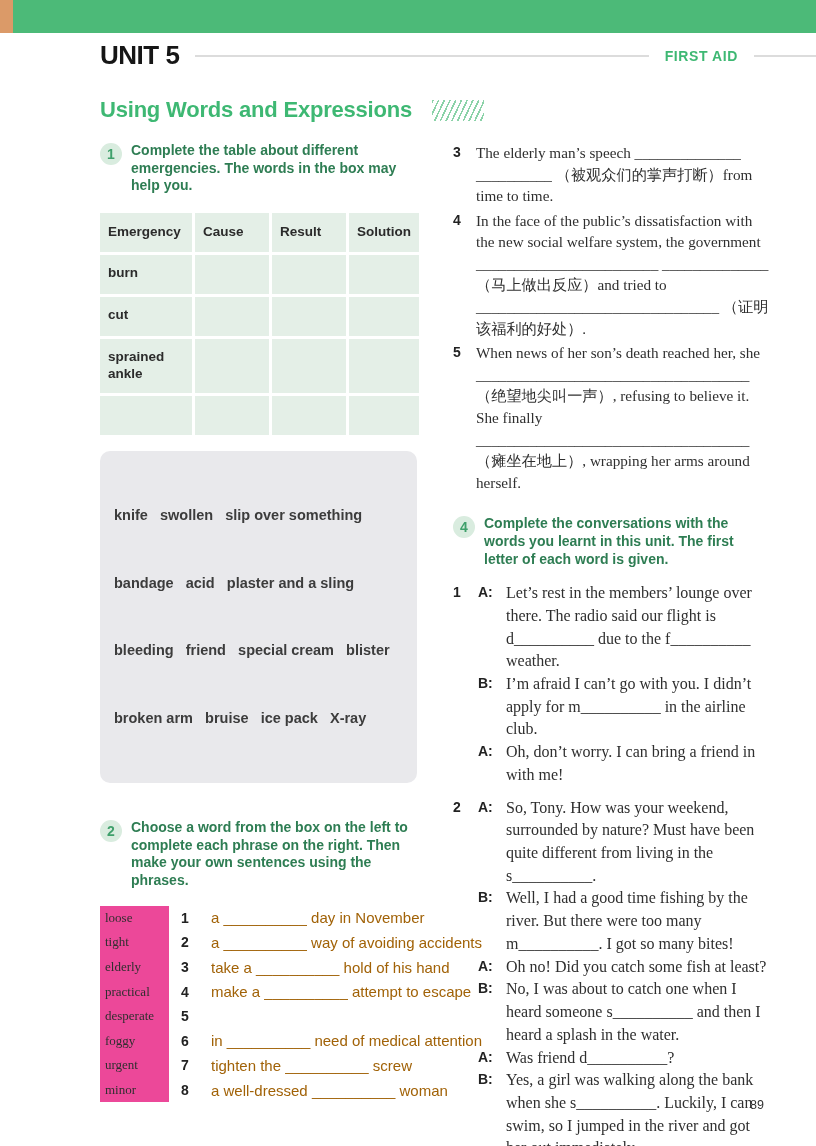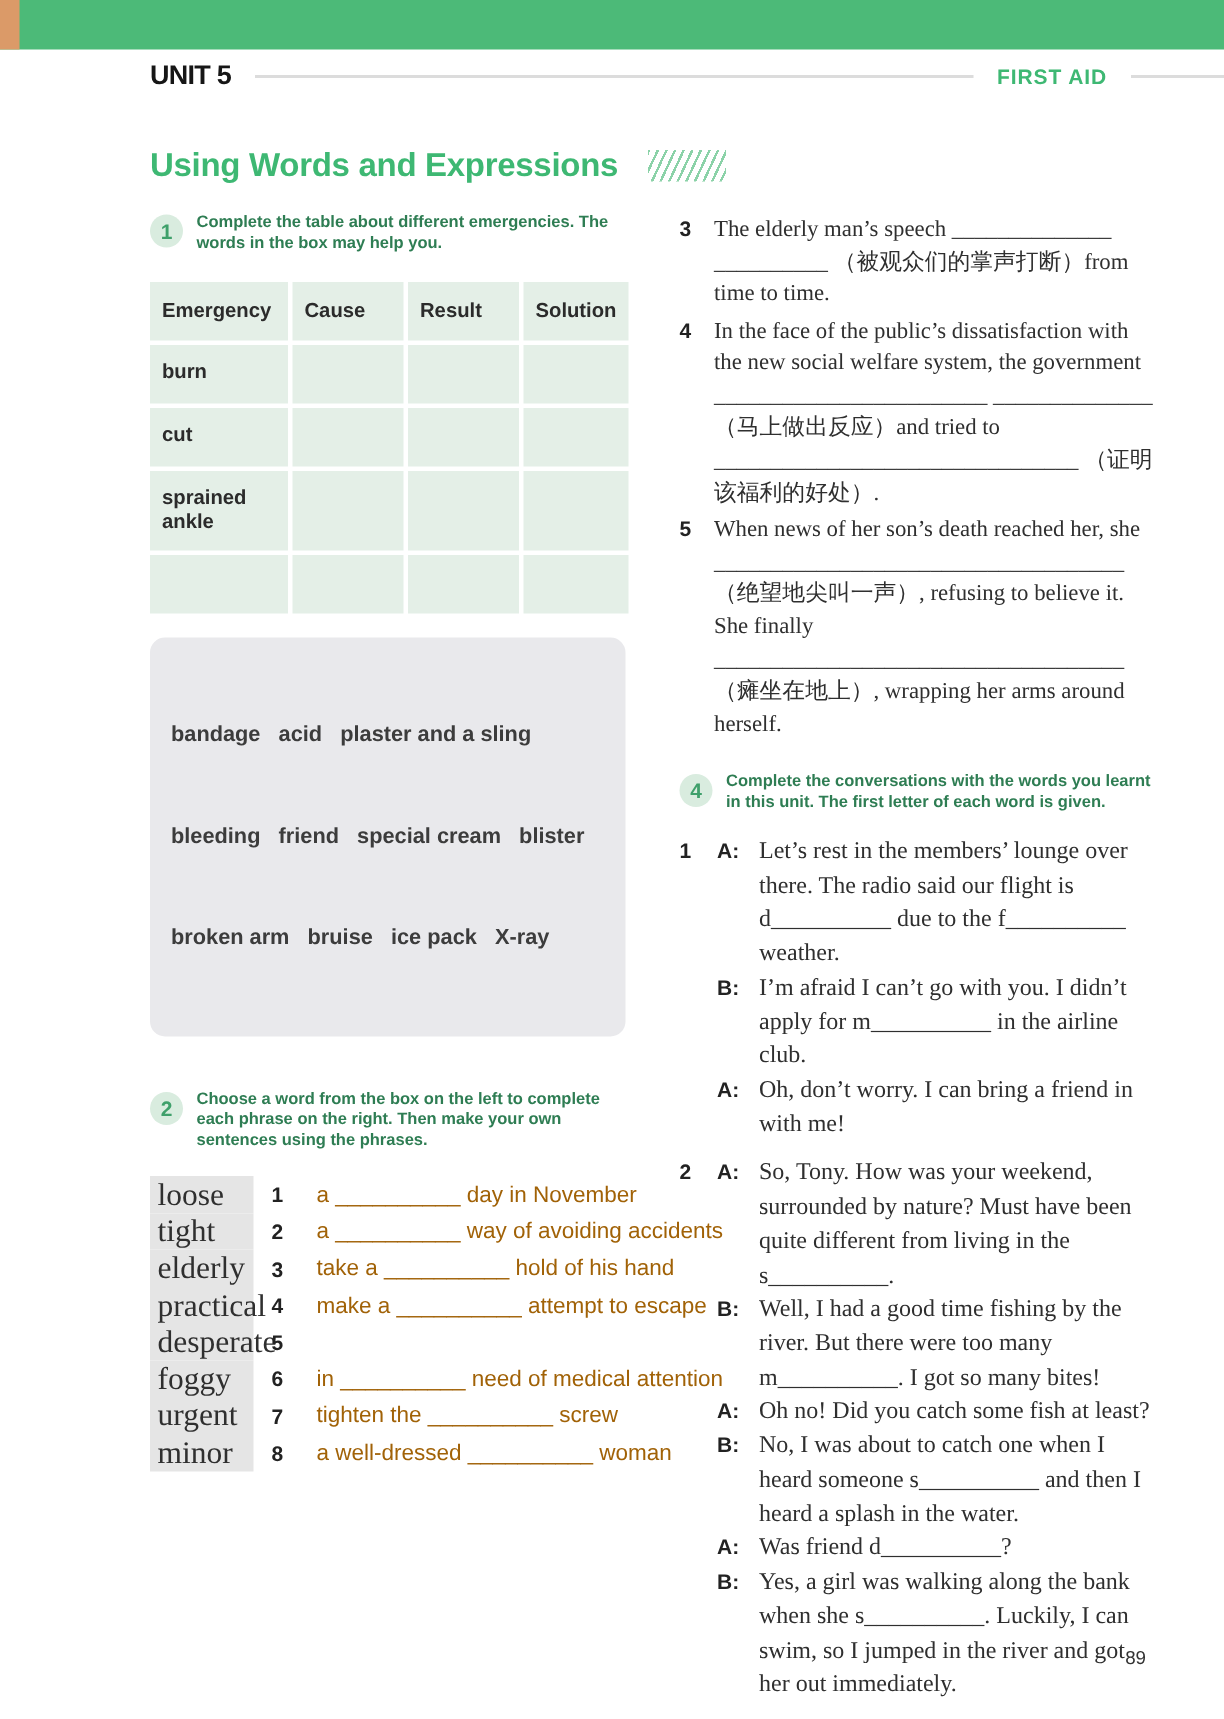--- a/index.html
+++ b/index.html
@@ -6,53 +6,53 @@
   body{
     width:816px;height:1146px;position:relative;overflow:hidden;
     background:#ffffff;
     font-family:"Liberation Sans", sans-serif;
     color:#2f2f2f;
   }
   .topbar{position:absolute;top:0;left:0;width:816px;height:33px;background:#4CBA78;}
   .topbar-accent{position:absolute;top:0;left:0;width:13px;height:33px;background:#DB9A68;}
 
   .page-header{position:absolute;top:40px;left:100px;right:0;display:flex;align-items:center;}
-  .unit-title{font-size:18px;font-weight:bold;color:#161616;letter-spacing:-0.5px;white-space:nowrap;}
+  .unit-title{font-size:26px;font-weight:bold;color:#161616;letter-spacing:-0.5px;white-space:nowrap;}
   .rule{height:2px;background:#dcdcdc;flex:1;margin:0 16px;}
   .rule.end{flex:0 0 62px;margin-right:0;}
   .topic-label{color:#3EB873;font-weight:bold;font-size:14px;letter-spacing:0.6px;white-space:nowrap;}
 
   .section-title-row{position:absolute;top:97px;left:100px;display:flex;align-items:center;}
   .section-title{color:#3EB873;font-weight:bold;font-size:22px;letter-spacing:-0.2px;white-space:nowrap;}
   .hatch{width:52px;height:21px;margin-left:20px;
     background:repeating-linear-gradient(115deg,#8BD2A8 0px,#8BD2A8 1.6px,transparent 1.6px,transparent 5.2px);}
 
   .columns{position:absolute;top:142px;left:100px;width:670px;display:flex;gap:36px;}
   .col{width:317px;flex:none;}
 
   .ex-header{display:flex;gap:9px;margin-bottom:14px;}
   .badge{width:22px;height:22px;border-radius:50%;background:#D9ECDF;color:#3FA06B;
     font-weight:bold;font-size:14px;display:flex;align-items:center;justify-content:center;flex:none;margin-top:1px;}
-  .ex-instruction{color:#2E7D53;font-weight:bold;font-size:11px;line-height:1.26;}
+  .ex-instruction{color:#2E7D53;font-weight:bold;font-size:14px;line-height:1.26;}
 
   
   .etable{display:grid;grid-template-columns:92px 74px 74px 1fr;gap:3px;margin:18px 0 16px 0;}
   .etable .cell{background:#E4EFE7;padding:10px 8px;font-size:13.5px;font-weight:bold;color:#2b2b2b;line-height:1.25;}
   .etable .cell.head{padding:11px 8px;}
   .etable .cell.blank{min-height:19px;}
   .etable .row-tall{min-height:22px;}
 
   .word-box{background:#E9E9EC;border-radius:10px;padding:9px 14px;margin-bottom:36px;
     font-size:14.5px;font-weight:bold;color:#3c3c3c;line-height:1.55;white-space:pre-wrap;}
 
   
   .match-list{margin:16px 0 32px 0;}
   .match-row{display:flex;align-items:stretch;height:24.6px;}
-  .match-word{width:64px;flex:none;background:#e5e5e5;display:flex;align-items:center;
-    font-family:"Liberation Serif","DejaVu Serif",serif;font-size:21px;color:#2f2f2f;padding-left:5px;}
+  .match-word{width:64px;flex:none;background:#ec4899;display:flex;align-items:center;
+    font-family:"Liberation Serif","DejaVu Serif",serif;font-size:13px;color:#2f2f2f;padding-left:5px;}
   .match-num{width:30px;flex:none;display:flex;align-items:center;padding-left:12px;font-weight:bold;font-size:14px;color:#222;}
   .match-phrase{display:flex;align-items:center;white-space:nowrap;
     font-family:Liberation Sans, sans-serif;font-size:15px;color:#a16207;}
 
   
   .titem{display:flex;margin-bottom:3px;}
   .titem-num{width:23px;flex:none;font-weight:bold;font-size:14px;color:#222;padding-top:2px;}
   .titem-text{width:294px;font-family:"Liberation Serif","DejaVu Serif",serif;font-size:15.2px;
     line-height:1.42;color:#2f2f2f;word-break:break-word;}
 
@@ -116,20 +116,21 @@
       <div class="cell blank row-tall"></div>
       <div class="cell blank row-tall"></div>
 
       <div class="cell blank"></div>
       <div class="cell blank"></div>
       <div class="cell blank"></div>
       <div class="cell blank"></div>
     </div>
 
     <div class="word-box">
+      <div>knife   swollen   slip over something</div>
       <div>bandage   acid   plaster and a sling</div>
       <div>bleeding   friend   special cream   blister</div>
       <div>broken arm   bruise   ice pack   X-ray</div>
     </div>
 
     <div class="ex-header">
       <div class="badge">2</div>
       <div class="ex-instruction">Choose a word from the box on the left to complete each phrase on the right. Then make your own sentences using the phrases.</div>
     </div>
 

